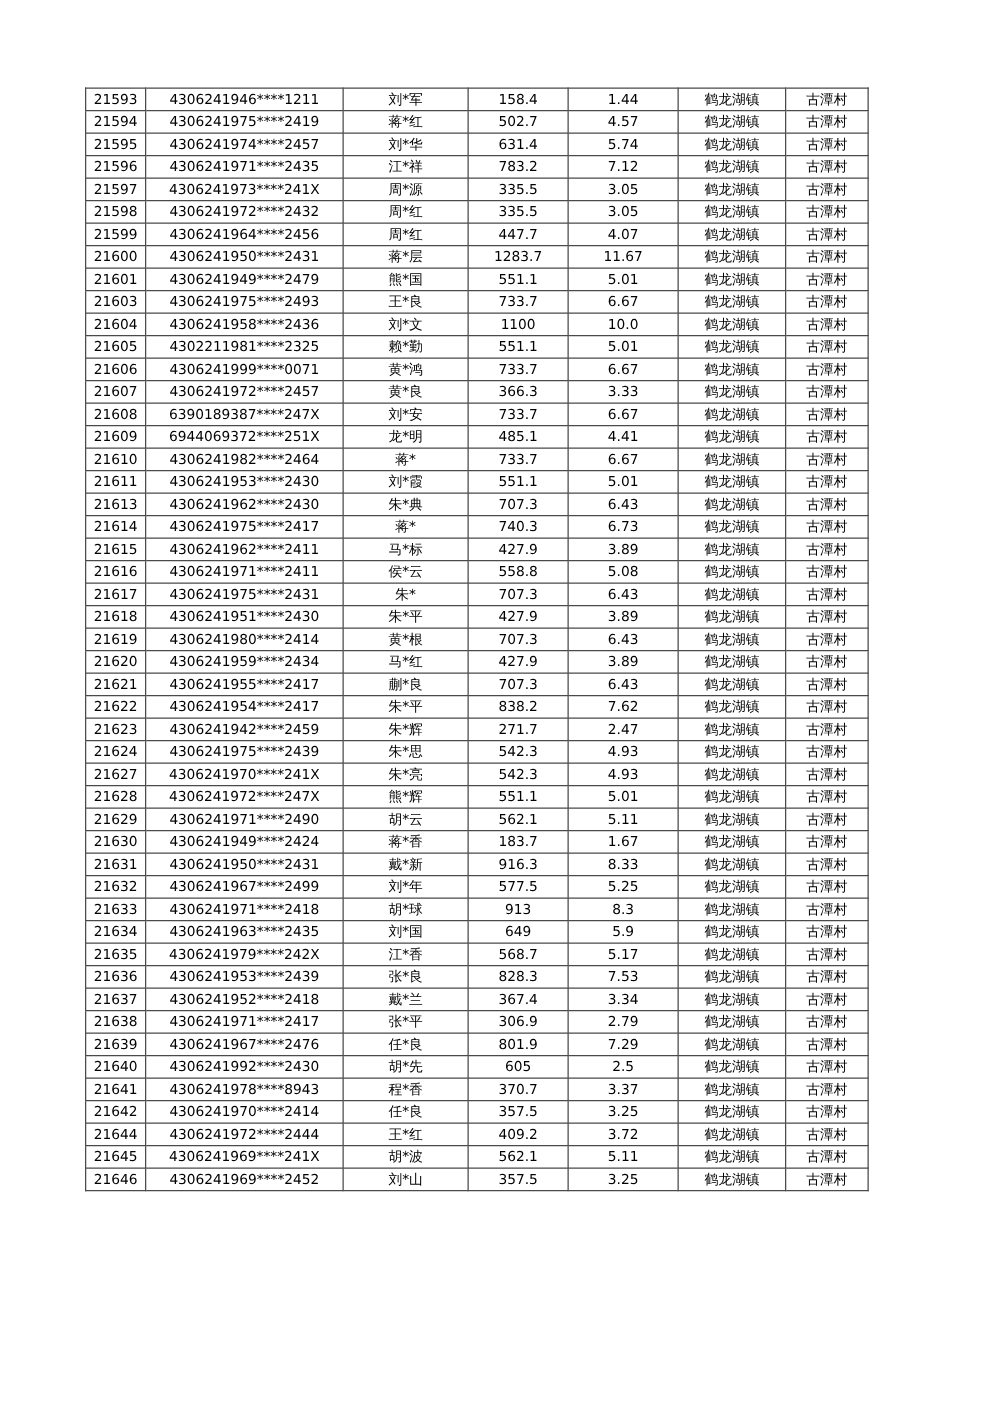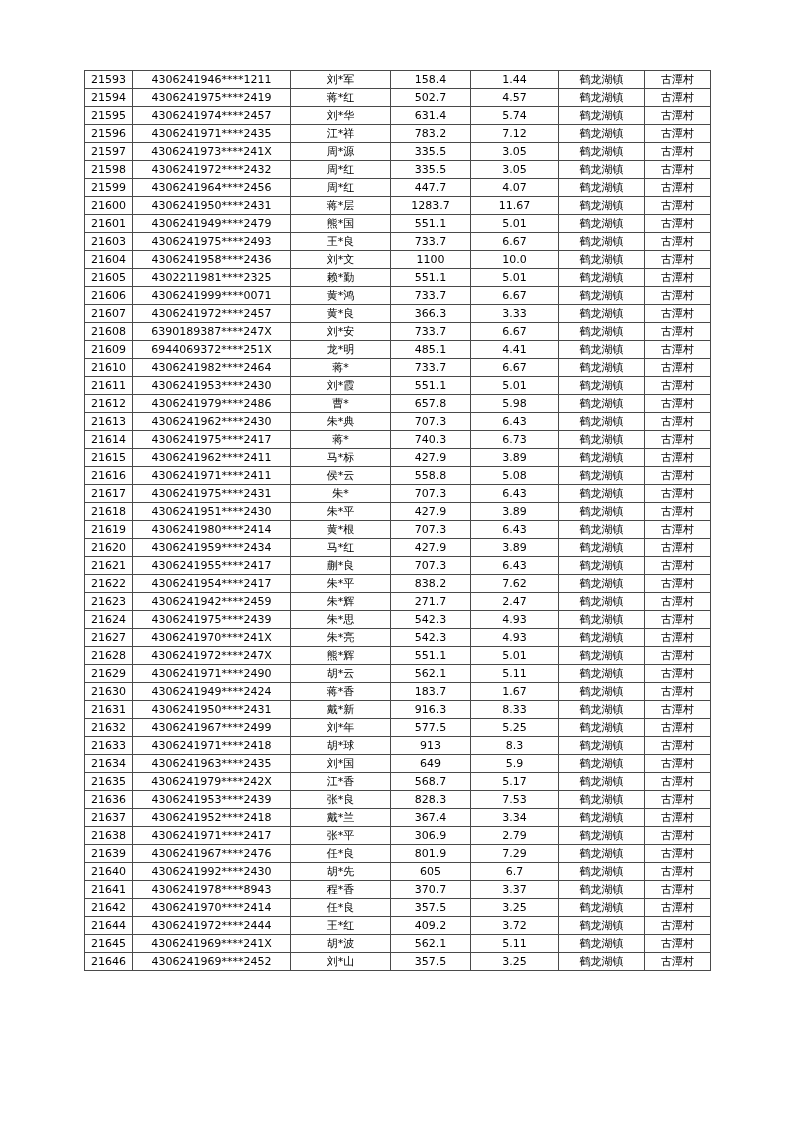--- a/index.html
+++ b/index.html
@@ -11,21 +11,21 @@
     position: relative;
     width: 794px;
     height: 1122px;
     background: #ffffff;
     overflow: hidden;
     font-family: "DejaVu Sans", "Liberation Sans", sans-serif;
   }
   .table-wrap {
     position: absolute;
     top: 70px;
-    left: 84px;
+    left: 68px;
   }
   table.data-table {
     border-collapse: collapse;
     table-layout: fixed;
     font-size: 11px;
     color: #000000;
   }
   table.data-table td {
     border: 1px solid #4a4a4a;
     height: 17px;
@@ -216,29 +216,20 @@
           <tr>
             <td>21611</td>
             <td>4306241953****2430</td>
             <td>刘*霞</td>
             <td>551.1</td>
             <td>5.01</td>
             <td>鹤龙湖镇</td>
             <td>古潭村</td>
           </tr>
           <tr>
-            <td>21612</td>
-            <td>4306241979****2486</td>
-            <td>曹*</td>
-            <td>657.8</td>
-            <td>5.98</td>
-            <td>鹤龙湖镇</td>
-            <td>古潭村</td>
-          </tr>
-          <tr>
             <td>21613</td>
             <td>4306241962****2430</td>
             <td>朱*典</td>
             <td>707.3</td>
             <td>6.43</td>
             <td>鹤龙湖镇</td>
             <td>古潭村</td>
           </tr>
           <tr>
             <td>21614</td>
@@ -454,21 +445,21 @@
             <td>801.9</td>
             <td>7.29</td>
             <td>鹤龙湖镇</td>
             <td>古潭村</td>
           </tr>
           <tr>
             <td>21640</td>
             <td>4306241992****2430</td>
             <td>胡*先</td>
             <td>605</td>
-            <td>6.7</td>
+            <td>2.5</td>
             <td>鹤龙湖镇</td>
             <td>古潭村</td>
           </tr>
           <tr>
             <td>21641</td>
             <td>4306241978****8943</td>
             <td>程*香</td>
             <td>370.7</td>
             <td>3.37</td>
             <td>鹤龙湖镇</td>

